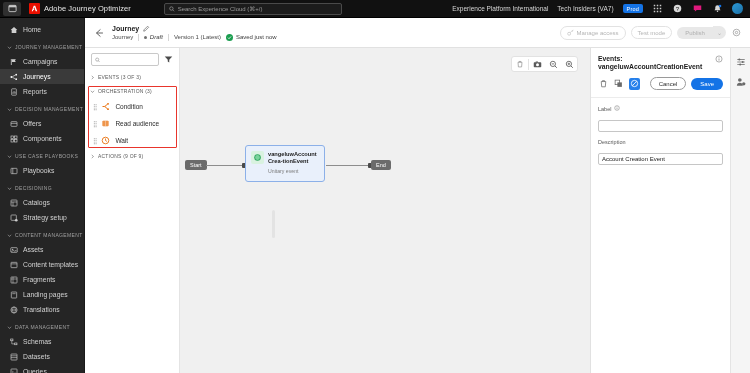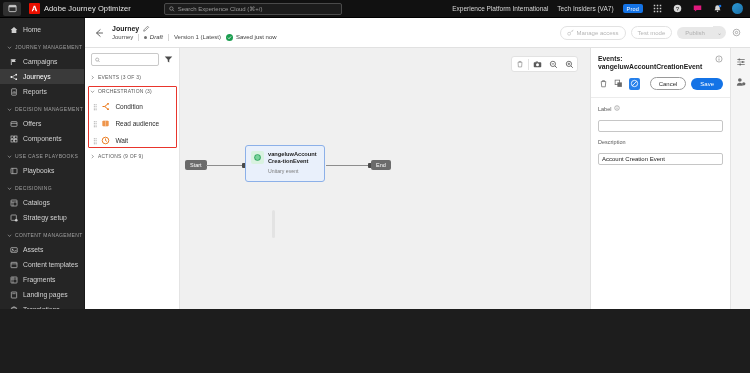--- a/index.html
+++ b/index.html
@@ -1,21 +1,21 @@
 <!DOCTYPE html>
 <html><head>
 <meta charset="utf-8">
 <style>
   * { box-sizing: border-box; margin: 0; padding: 0; }
   html, body {
     width: 750px; height: 373px;
     font-family: "Liberation Sans", sans-serif;
     background: #1d1d1d; overflow: hidden;
   }
-  .app { position: relative; width: 750px; height: 309px; display: flex; flex-direction: column; }
+  .app { position: relative; width: 750px; height: 373px; display: flex; flex-direction: column; }
 
   
   .topbar {
     height: 18px; background: #111111; display: flex; align-items: center;
     flex: 0 0 18px; border-bottom: 1px solid #000;
   }
   .tb-hamburger {
     width: 18px; height: 14px; margin-left: 3px; background: #303030;
     border-radius: 2px; display: flex; align-items: center; justify-content: center;
   }

